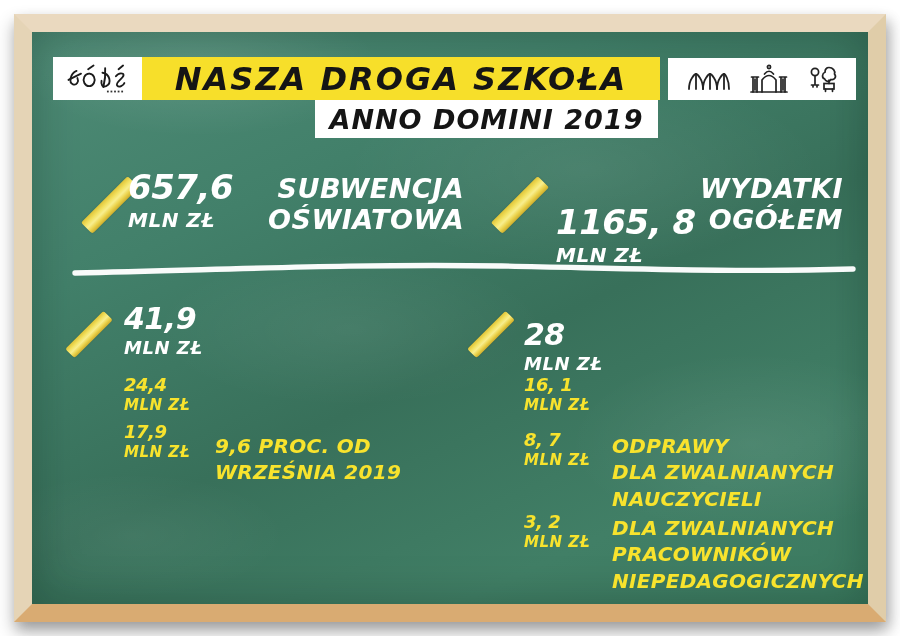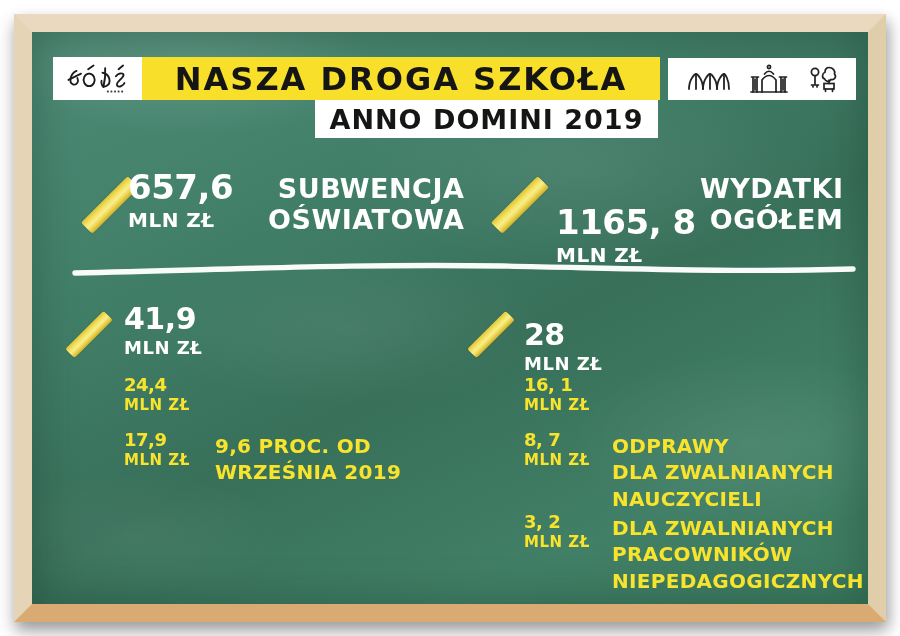--- a/index.html
+++ b/index.html
@@ -16,20 +16,21 @@
   .board{
     position:absolute;left:32px;top:32px;right:32px;bottom:32px;
     background:
       radial-gradient(260px 100px at 20% 6%, rgba(255,255,255,.10), transparent 70%),
       radial-gradient(340px 140px at 66% 24%, rgba(255,255,255,.07), transparent 70%),
       radial-gradient(280px 110px at 38% 52%, rgba(255,255,255,.06), transparent 70%),
       radial-gradient(260px 130px at 86% 72%, rgba(255,255,255,.07), transparent 70%),
       radial-gradient(220px 90px at 12% 88%, rgba(255,255,255,.05), transparent 70%),
       linear-gradient(155deg,#4e8b76 0%,#42806a 28%,#38705a 55%,#417f66 80%,#3b7a5f 100%);
     box-shadow: inset 0 0 46px rgba(0,25,15,.28);
+    font-style: italic;
   }
 
   .abs{position:absolute;}
 
   
   .logo-box{left:53px;top:57px;width:89px;height:43px;background:#ffffff;display:flex;align-items:center;justify-content:center;}
   .title-banner{left:142px;top:57px;width:518px;height:43px;background:#f7df2a;color:#151515;
     font-weight:bold;font-size:32px;letter-spacing:2px;text-align:center;line-height:44px;}
   .subtitle-box{left:315px;top:100px;width:343px;height:38px;background:#ffffff;color:#151515;
     font-weight:bold;font-size:27px;letter-spacing:1px;text-align:center;line-height:39px;}
@@ -147,21 +148,21 @@
     <div class="abs num-block nb-section" style="left:92px;top:272px;">
       <span class="val">41,9</span>
       <span class="unit">MLN ZŁ</span>
     </div>
 
     <div class="abs num-block nb-sub yellow" style="left:92px;top:344px;">
       <span class="val">24,4</span>
       <span class="unit">MLN ZŁ</span>
     </div>
 
-    <div class="abs num-block nb-sub yellow" style="left:92px;top:399px;">
+    <div class="abs num-block nb-sub yellow" style="left:92px;top:391px;">
       <span class="val">17,9</span>
       <span class="unit">MLN ZŁ</span>
     </div>
     <div class="abs lbl lbl-sub yellow" style="left:183px;top:401px;">9,6 PROC. OD
 WRZEŚNIA 2019</div>
 
     <div class="chalk small" style="left:432px;top:296px;"></div>
     <div class="abs num-block nb-section" style="left:492px;top:272px;margin-top:16px;">
       <span class="val">28</span>
       <span class="unit">MLN ZŁ</span>

